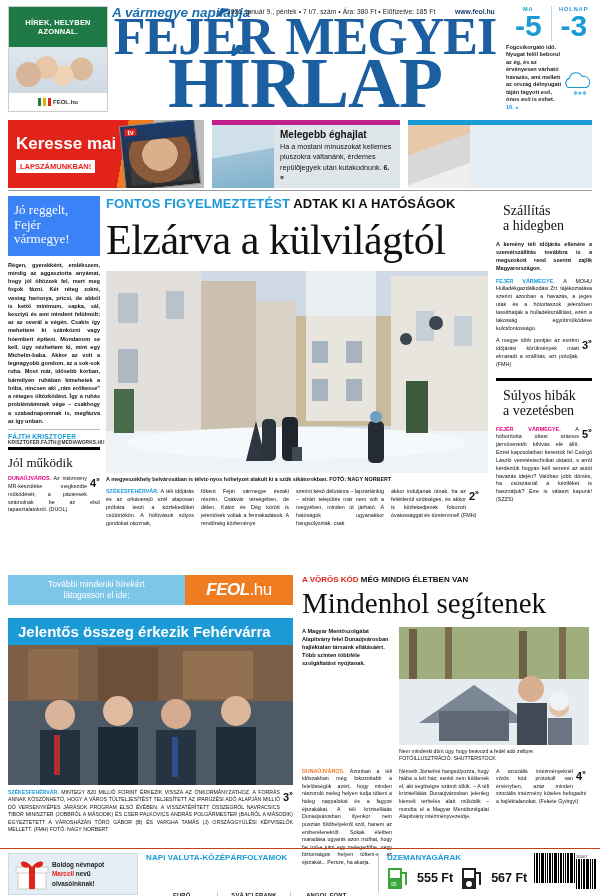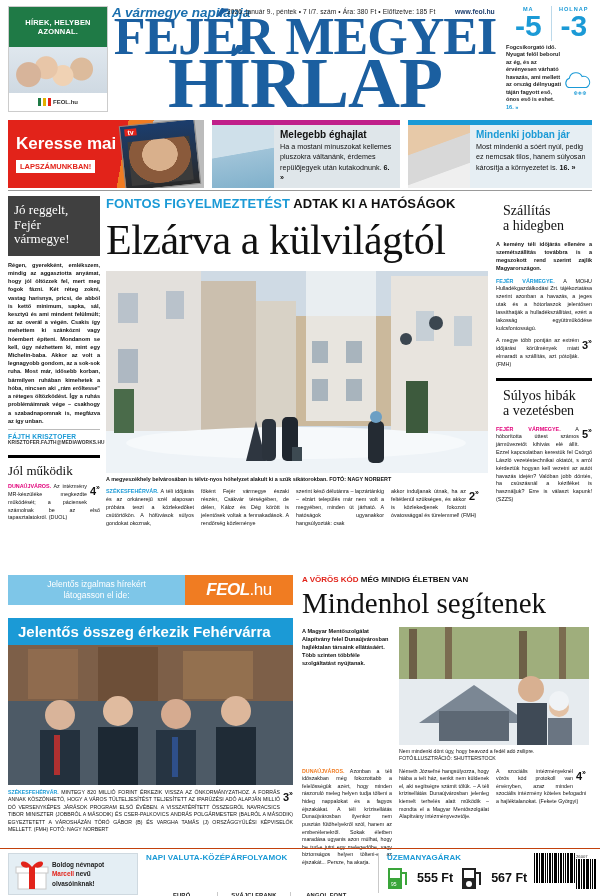--- a/index.html
+++ b/index.html
@@ -75,28 +75,28 @@
   .strip-txt{position:absolute;left:68px;top:9px;width:112px;}
   .strip-txt h3{margin:0;font-size:10px;font-weight:bold;}
   .strip-txt p{margin:2px 0 0;font-size:7.2px;line-height:1.45;color:#111;}
   .strip-txt .pg{font-weight:bold;}
 
   
   .rule{position:absolute;background:#000;}
 
   
   .col-left{position:absolute;left:8px;top:196px;width:92px;}
-  .ed-box{background:#404040;padding:7px 6px 9px;}
+  .ed-box{background:#3b82f6;padding:7px 6px 9px;}
   .ed-box h2{margin:0;color:#fff;font-family:"Liberation Serif",serif;font-size:13px;font-weight:normal;line-height:1.12;}
   .ed-body{margin-top:5px;font-size:5.6px;line-height:1.47;font-weight:bold;text-align:justify;color:#111;}
   .ed-sign{margin-top:4px;border-top:1px solid #bbb;padding-top:3px;}
   .ed-sign .nm{font-size:6.6px;font-weight:bold;color:#1b9ad6;letter-spacing:.2px;}
   .ed-sign .em{font-size:4.8px;font-weight:bold;color:#333;letter-spacing:.1px;}
 
-  .mini{margin-top:10px;}
+  .mini{margin-top:2px;}
   .mini .hr{height:3px;background:#000;margin-bottom:5px;}
   .mini h3{margin:0 0 4px;font-family:"Liberation Serif",serif;font-size:13px;font-weight:normal;}
   .mini p{margin:0;font-size:5.4px;line-height:1.45;text-align:justify;color:#111;}
   .mini .loc{color:#e2007a;font-weight:bold;}
   .pgref{float:right;font-family:"Liberation Sans",sans-serif;font-size:11px;font-weight:bold;color:#111;margin-left:3px;}
   .pgref sup{font-size:7px;}
 
   
   .lead{position:absolute;left:106px;top:196px;width:382px;}
   .lead-kicker{font-size:13px;font-weight:bold;letter-spacing:.1px;}
@@ -245,25 +245,20 @@
       <div class="strip-txt">
         <h3>Melegebb éghajlat</h3>
         <p><span>Ha a mostani mínuszokat kellemes pluszokra váltanánk, érdemes repülőjegyek után kutakodnunk.</span>
           <span class="pg">6. »</span></p>
       </div>
     </div>
 
     <div class="strip-c">
       <div class="bar"></div>
       <div class="strip-pic salt"></div>
-      <div class="strip-txt">
-        <h3 class="cyan">Mindenki jobban jár</h3>
-        <p><span>Most mindenki a sóért nyúl, pedig ez nemcsak tilos, hanem súlyosan károsítja a környezetet is.</span>
-          <span class="pg">16. »</span></p>
-      </div>
     </div>
   </div>
 
   <div class="rule" style="left:8px;top:190px;width:584px;height:1px;background:#999;"></div>
 
   <div class="col-left">
     <div class="ed-box">
       <h2>
         <span>Jó reggelt,</span><br>
         <span>Fejér vármegye!</span>
@@ -371,21 +366,21 @@
       <p>
         <span class="pgref"><span>5</span><sup>»</sup></span>
         <span class="loc-m">FEJÉR VÁRMEGYE.</span>
         <span>A hóborította úttest számos járművezetőt kihívás elé állít. Ezzel kapcsolatban kerestük fel Csörgő László vezetéstechnikai oktatót, s arról kérdeztük hogyan kell vezetni az autót havazás idején? Valóban jobb döntés, ha csúszásnál a kéziféket is használjuk? Erre is választ kapunk! (SZZS)</span>
       </p>
     </div>
   </div>
 
   <div class="feol">
     <div class="t">
-      <span>Jelentős izgalmas hírekért</span><br>
+      <span>További mindenki hírekért</span><br>
       <span>látogasson el ide:</span>
     </div>
     <div class="btn">
       <span><b>FEOL</b><i>.hu</i></span>
     </div>
   </div>
 
   <div class="bl">
     <div class="bar">
       <h3>Jelentős összeg érkezik Fehérvárra</h3>

